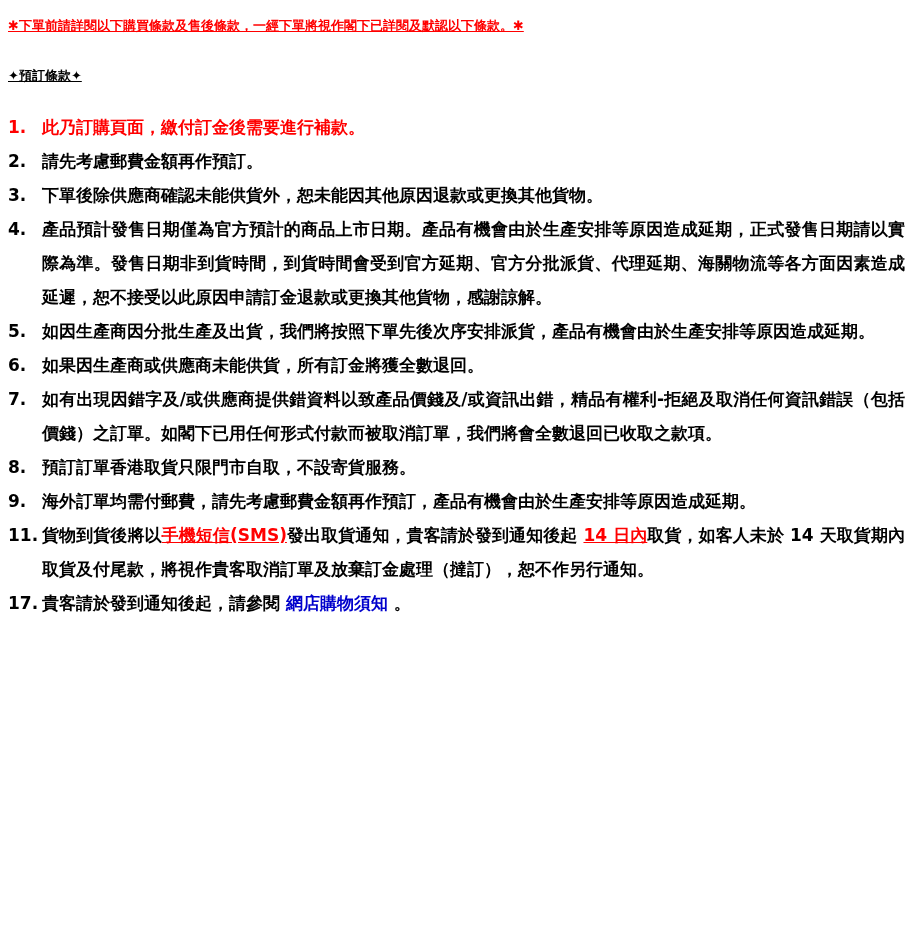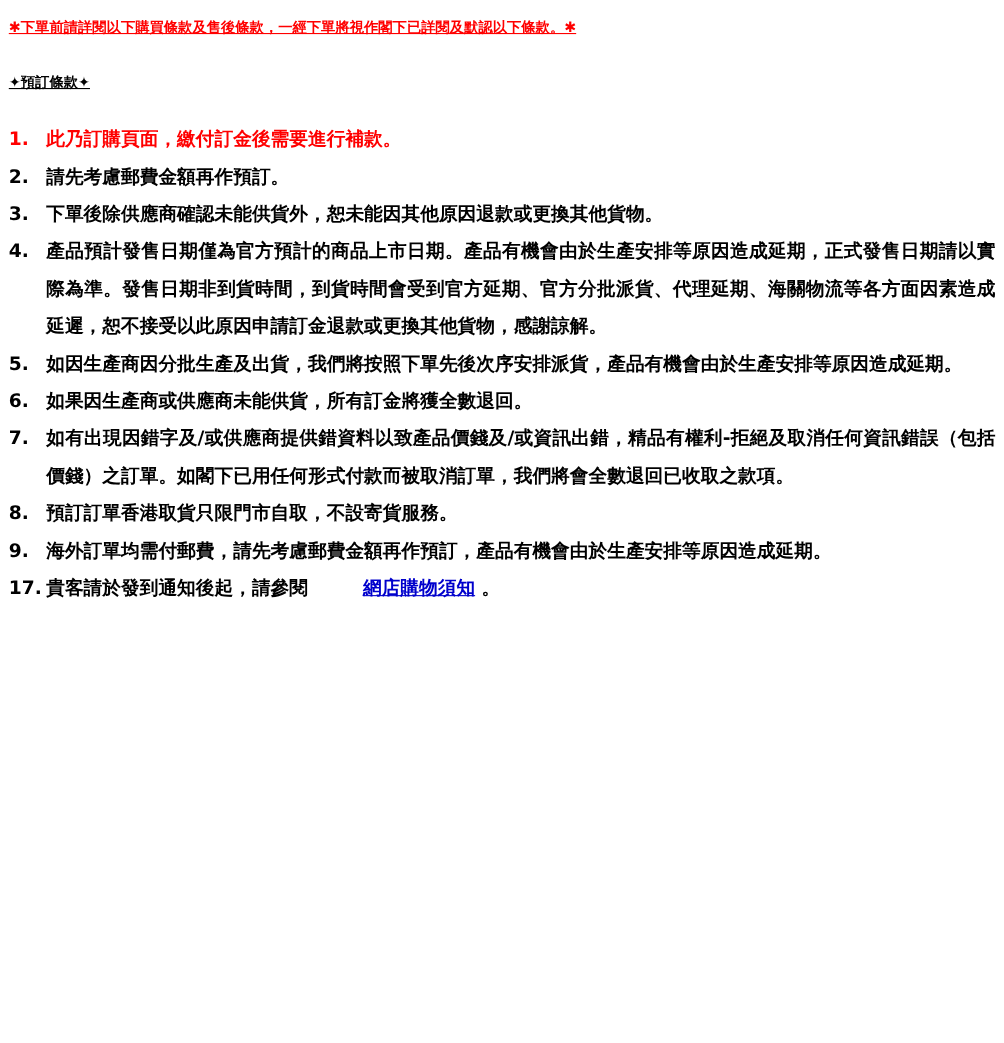--- a/index.html
+++ b/index.html
@@ -51,23 +51,21 @@
   .term.red .num,
   .term.red .text {
     color: #ff0000;
   }
   .em-red {
     color: #ff0000;
     text-decoration: underline;
   }
   .link-blue {
     color: #0000cc;
-    text-decoration: underline;
     cursor: pointer;
-    margin-left: 44px;
   }
 </style>
 </head>
 <body>
 
 <div class="doc-title">✱下單前請詳閱以下購買條款及售後條款，一經下單將視作閣下已詳閱及默認以下條款。✱</div>
 
 <div class="section-heading">✦預訂條款✦</div>
 
 <div class="terms">
@@ -111,20 +109,24 @@
     <span class="num">8.</span>
     <span class="text">預訂訂單香港取貨只限門市自取，不設寄貨服務。</span>
   </div>
 
   <div class="term">
     <span class="num">9.</span>
     <span class="text">海外訂單均需付郵費，請先考慮郵費金額再作預訂，產品有機會由於生產安排等原因造成延期。</span>
   </div>
 
 
+  <div class="term">
+    <span class="num">11.</span>
+    <span class="text"><span>貨物到貨後將以</span><span class="em-red">手機短信(SMS)</span><span>發出取貨通知，貴客請於發到通知後起 </span><span class="em-red">14 日內</span><span>取貨，如客人未於 14 天取貨期內取貨及付尾款，將視作貴客取消訂單及放棄訂金處理（撻訂），恕不作另行通知。</span></span>
+  </div>
 
 
   <div class="term">
     <span class="num">17.</span>
     <span class="text"><span>貴客請於發到通知後起，請參閱 </span><a class="link-blue">網店購物須知</a><span> 。</span></span>
   </div>
 
 </div>
 
 </body></html>

